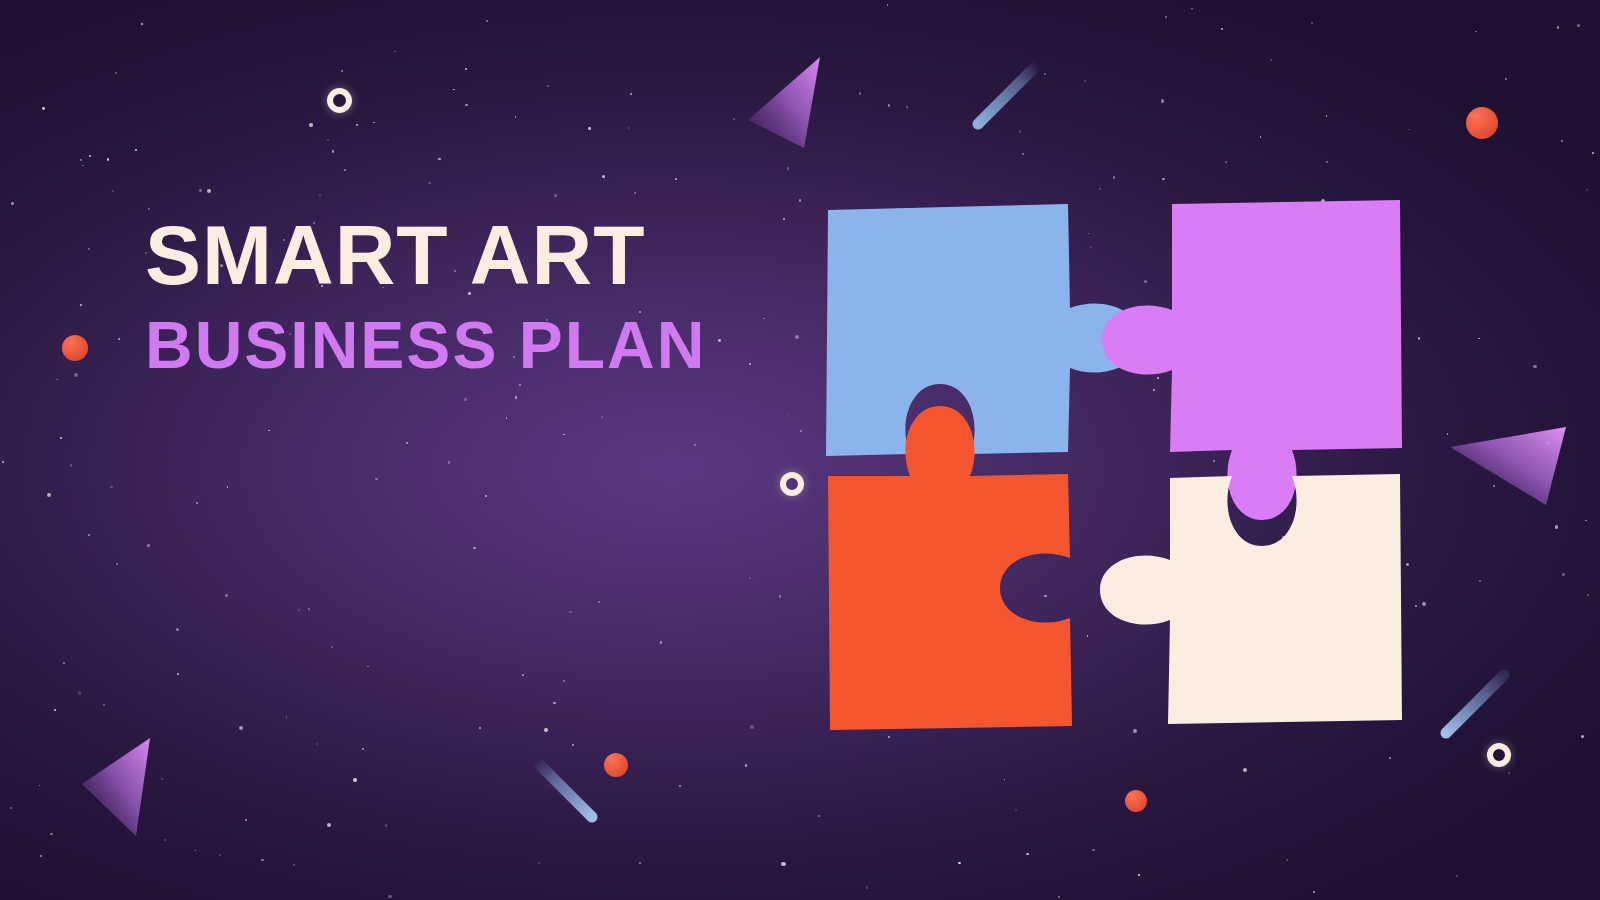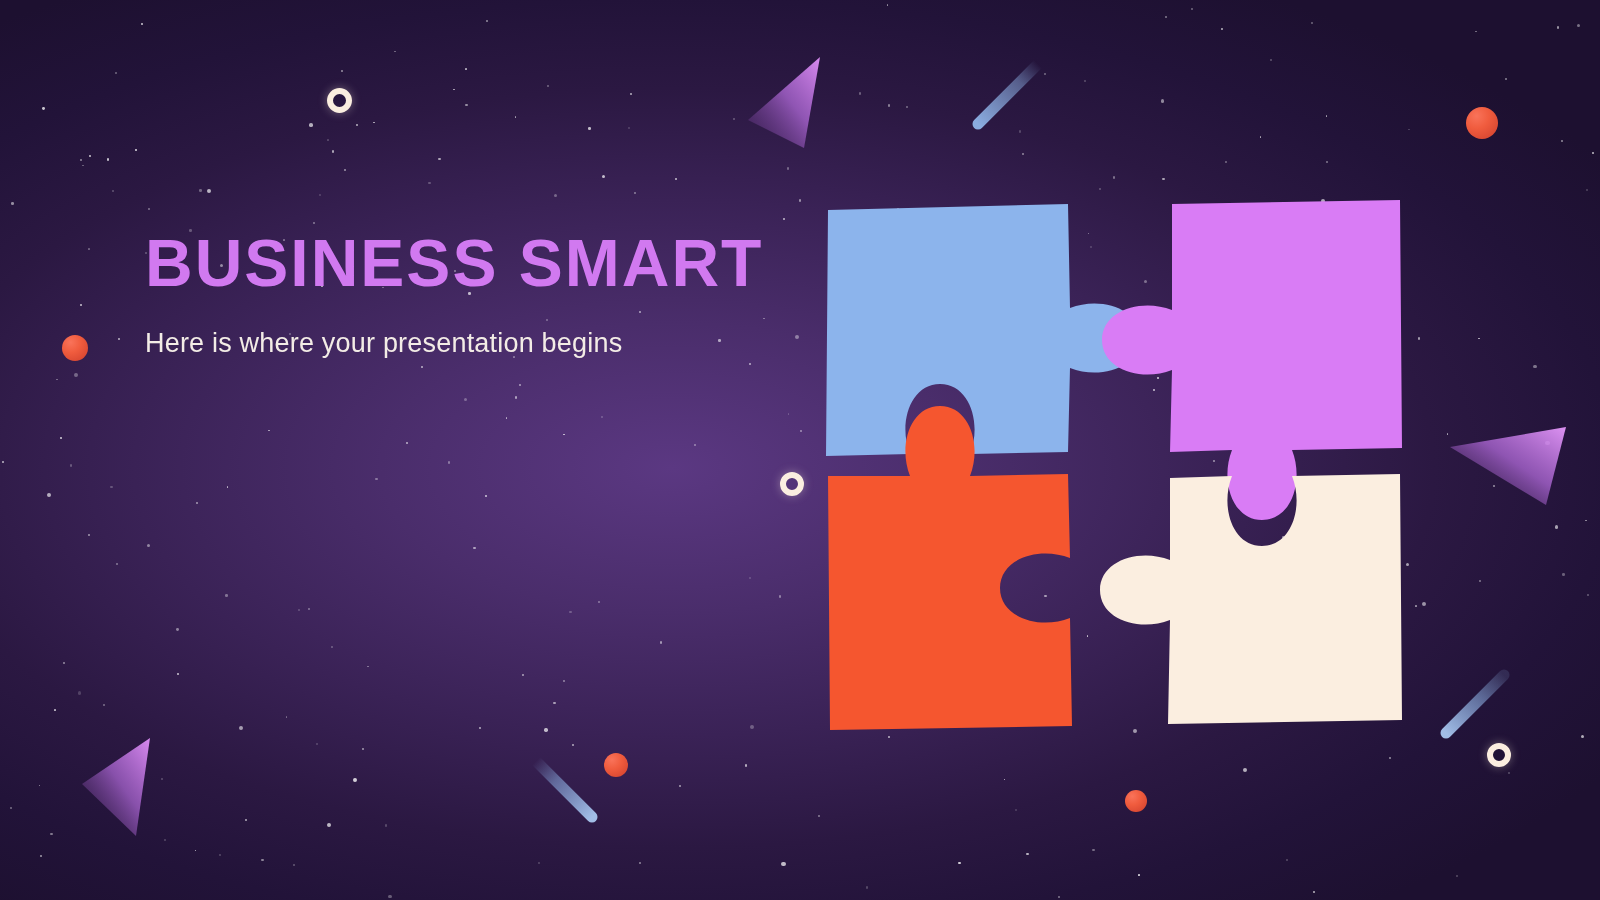--- a/index.html
+++ b/index.html
@@ -441,22 +441,22 @@
           <stop offset="0%" stop-color="#a8c6ef" stop-opacity="0.95"></stop>
           <stop offset="60%" stop-color="#8fb4e8" stop-opacity="0.55"></stop>
           <stop offset="100%" stop-color="#8fb4e8" stop-opacity="0.15"></stop>
         </linearGradient>
       </defs>
       <line x1="8" y1="68" x2="66" y2="10" stroke="url(#cometGrad3)" stroke-width="11" stroke-linecap="round"></line>
     </svg>
   </div>
 
   <div class="textblock">
-    <div class="line3">BUSINESS SMART</div>
-    <div class="subtitle">Here is where your presentation begins</div>
+    <div class="line1">SMART ART</div>
+    <div class="line3">BUSINESS PLAN</div>
   </div>
 
   <div class="puzzle">
     <svg viewBox="0 0 620 580" xmlns="http://www.w3.org/2000/svg">
 
       <path fill="#8cb4ec" d="M 28 30
            L 268 24
            L 270 128
            C 300 116, 340 128, 340 158
            C 340 188, 300 200, 270 188

